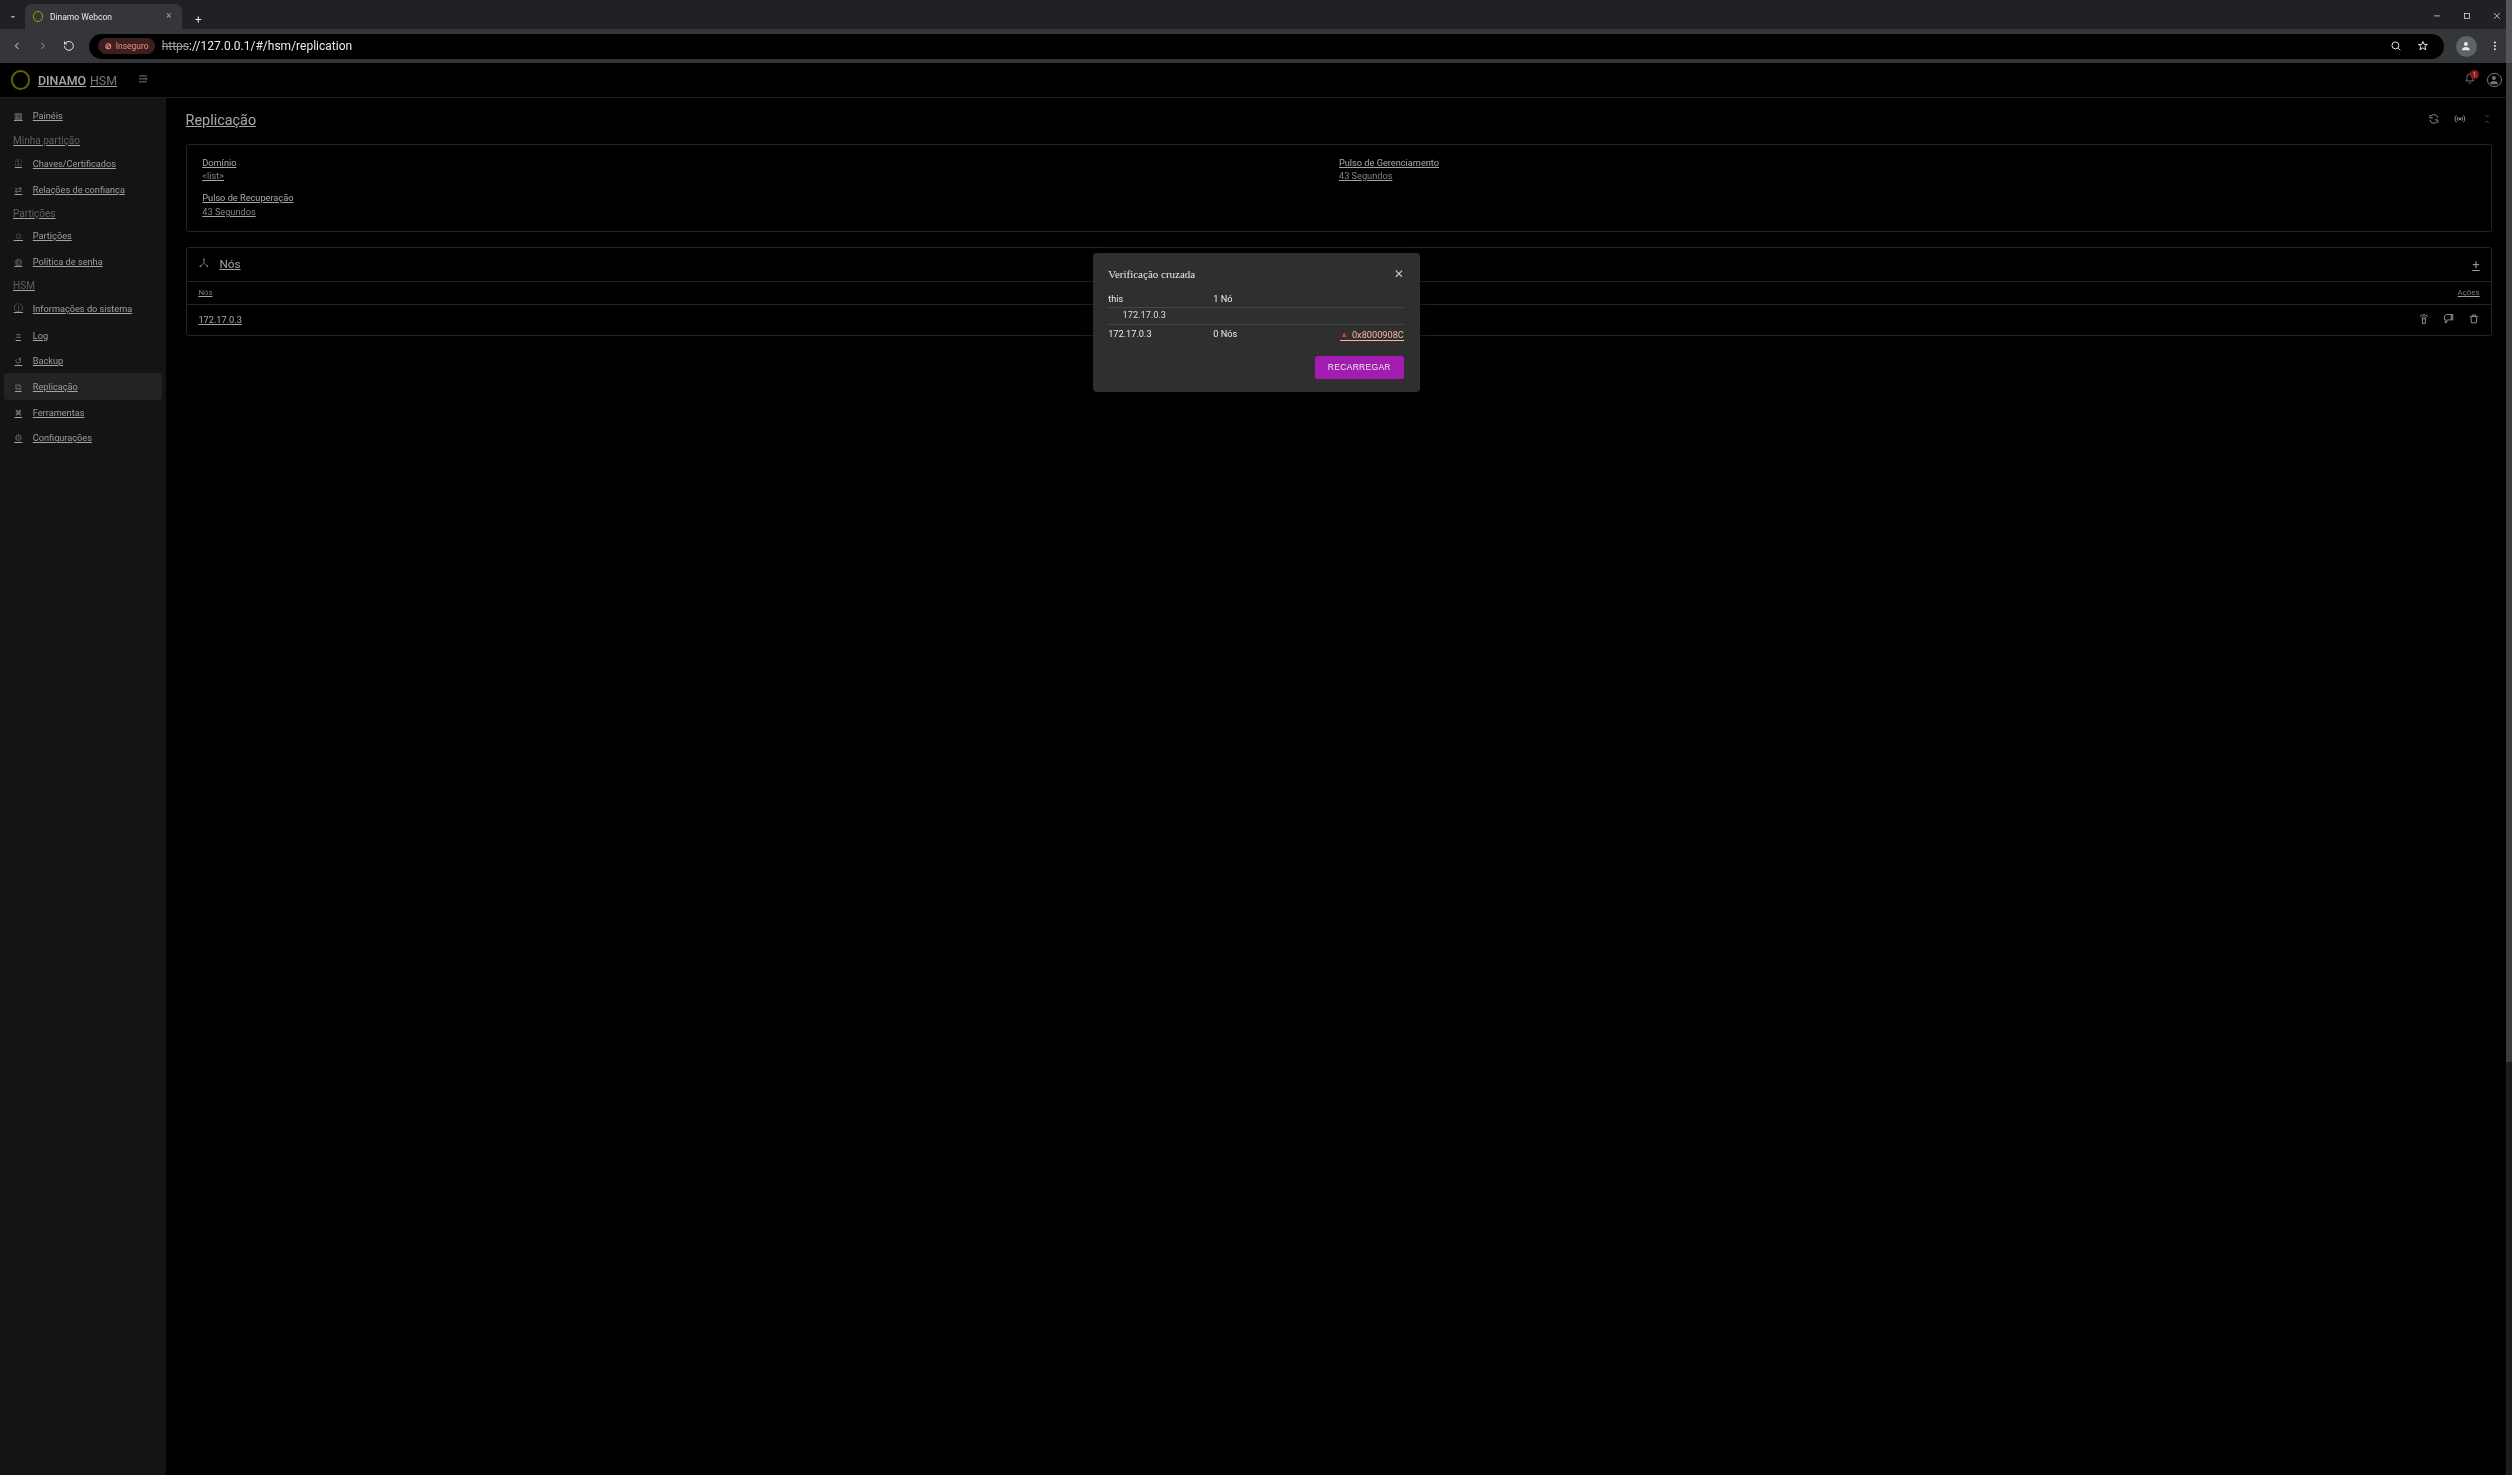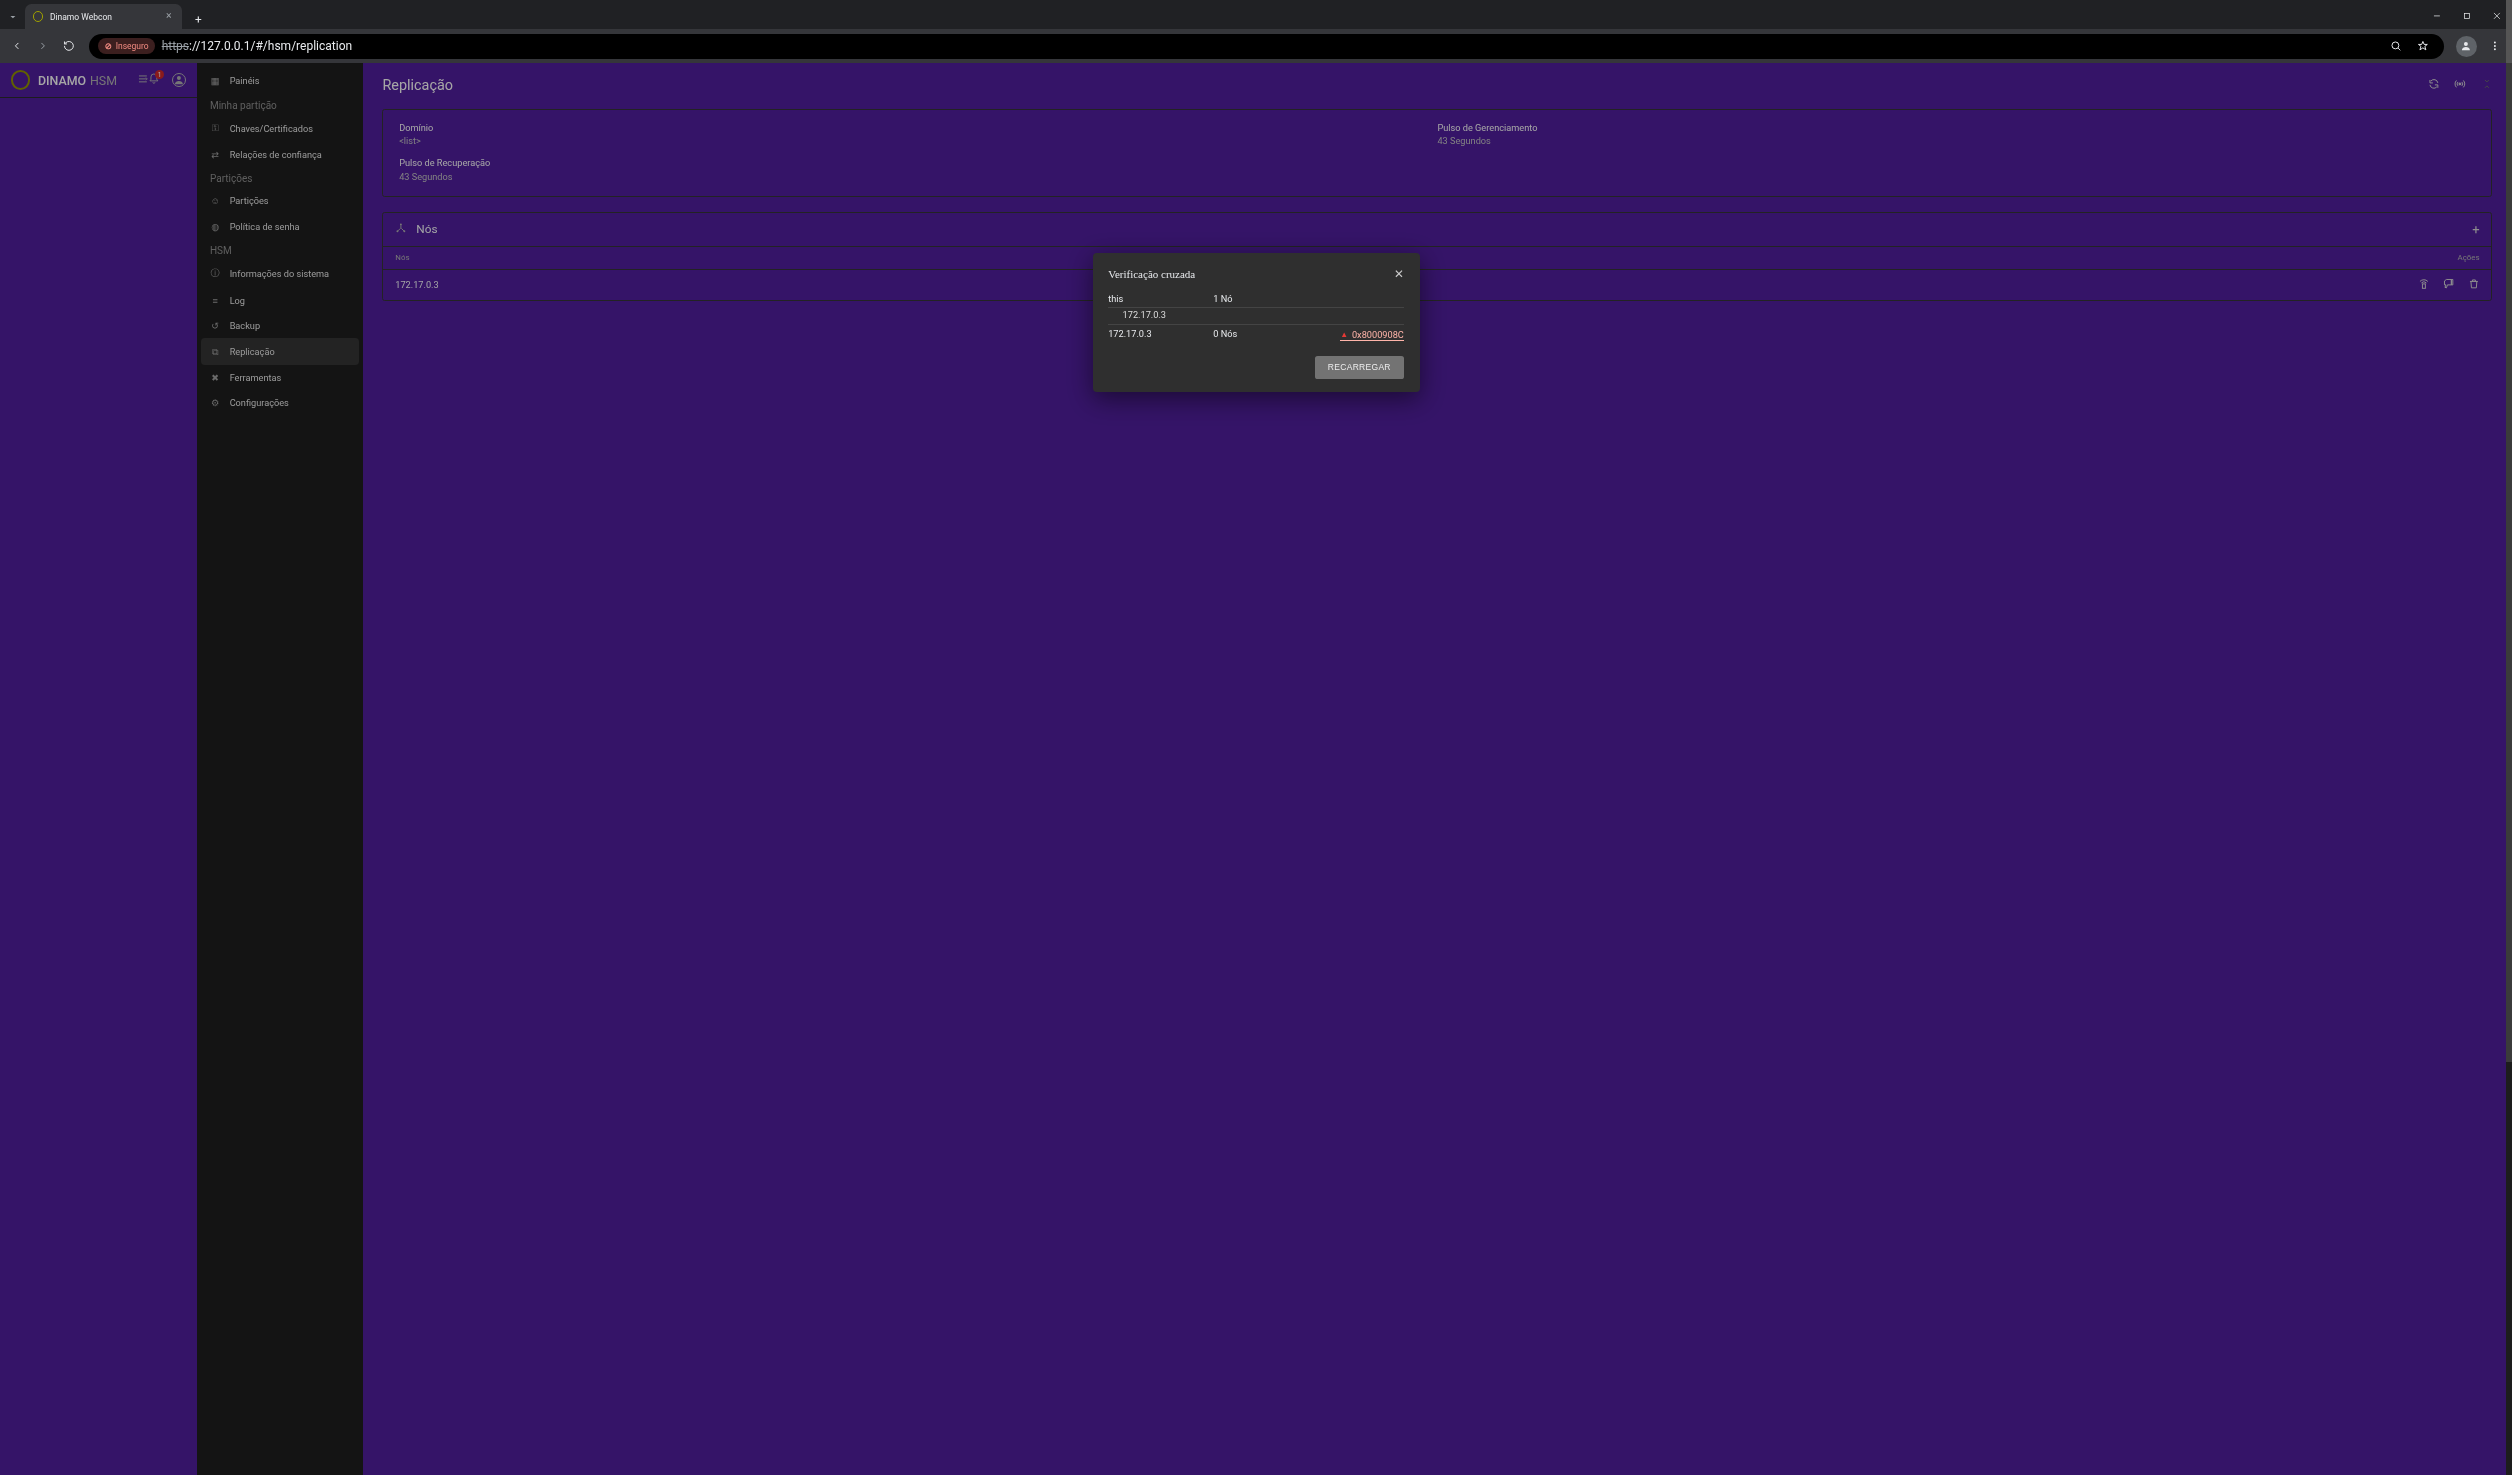--- a/index.html
+++ b/index.html
@@ -21,21 +21,21 @@
 .tbtn.active { color:#e8eaed; }
 .omnibox { flex:1; height:25px; background:#000000; border-radius:12.4px; display:flex; align-items:center; padding:0 9.2px; margin:0 5.2px; }
 .insecure { background:#3c1f1f; color:#f28b82; padding:2.6px 6.5px; border-radius:7.9px; font-size:8.5px; display:flex; align-items:center; gap:3.9px; margin-right:6.5px; }
 .insecure::before { content:"⊘"; font-weight:bold; }
 .url { color:#e8eaed; font-size:12px; }
 .url .proto { color:#9aa0a6; text-decoration:line-through; }
 .omni-right { margin-left:auto; display:flex; gap:3.9px; }
 .profile { width:21px; height:21px; background:#5f6368; border-radius:50%; display:flex; align-items:center; justify-content:center; margin:0 3.9px; }
 
 
-.app { height:calc(100% - 63px); display:flex; flex-direction:row; background:#4c1d95; }
+.app { height:calc(100% - 63px); display:flex; flex-direction:column; background:#000000;text-decoration:underline; }
 .app-header { height:35px; display:flex; align-items:center; padding:0 10.5px; border-bottom:0.7px solid #2a2a2a; }
 .brand-logo { width:19.6px; height:19.6px; border-radius:50%; border:2px solid #8b8b00; margin-right:7.9px; }
 .brand { font-size:12.4px; font-weight:500; color:#eee; }
 .brand .sub { color:#aaa; font-weight:400; margin-left:3.9px; }
 .collapse-btn { margin-left:19.6px; color:#aaa; cursor:pointer; }
 .hdr-right { margin-left:auto; display:flex; align-items:center; gap:11.8px; }
 .notif { position:relative; color:#aaa; cursor:pointer; }
 .notif-badge { position:absolute; top:-2.6px; right:-3.9px; background:#c62828; color:#fff; font-size:6.5px; min-width:9.2px; height:9.2px; border-radius:4.6px; display:flex; align-items:center; justify-content:center; padding:0 2px; }
 .user-icon { width:14.4px; height:14.4px; border:1.3px solid #aaa; border-radius:50%; display:flex; align-items:center; justify-content:center; color:#aaa; font-size:7.9px; cursor:pointer; }
 
@@ -75,21 +75,21 @@
 .modal-close { margin-left:auto; color:#ccc; cursor:pointer; font-size:11.8px; }
 .cross-row { display:flex; padding:2.6px 0; font-size:9.2px; border-bottom:0.7px solid #444; }
 .cross-row:last-of-type { border-bottom:none; }
 .cross-row .c1 { flex:0 0 105px; }
 .cross-row .c2 { flex:0 0 79px; }
 .cross-row .c3 { flex:1; text-align:right; }
 .cross-sub { padding:1.3px 0 3.9px 14.4px; font-size:9.2px; color:#ddd; }
 .warn { color:#ffb4a9; display:inline-flex; align-items:center; gap:3.9px; border-bottom:0.7px solid #ffb4a9; padding-bottom:0.7px; cursor:pointer; }
 .warn::before { content:"▲"; color:#e53935; font-size:7.9px; }
 .modal-actions { display:flex; justify-content:flex-end; margin-top:11.8px; }
-.btn { background:#737373; color:#eee; border:none; padding:6.5px 13px; border-radius:2.6px; font-size:8.5px; letter-spacing:0.3px; cursor:pointer; }
+.btn { background:#a21caf; color:#eee; border:none; padding:6.5px 13px; border-radius:2.6px; font-size:8.5px; letter-spacing:0.3px; cursor:pointer; }
 
 
 .footer { margin-top:auto; padding-top:13px; display:flex; align-items:center; justify-content:center; gap:11.8px; font-size:7.9px; color:#888; }
 .footer a { color:#888; text-decoration:underline; cursor:pointer; }
 .lang { display:flex; align-items:center; gap:2.6px; cursor:pointer; }
 .lang.active::before { content:"✓"; color:#aaa; }
 .flogo { width:9.2px; height:9.2px; border:1.3px solid #666; border-radius:50%; }
 
 .content-scroll { position:absolute; right:0; top:0; bottom:0; width:6.5px; background:#2a2a2a; }
 .content-scroll .thumb { width:100%; background:#555; height:72%; }

